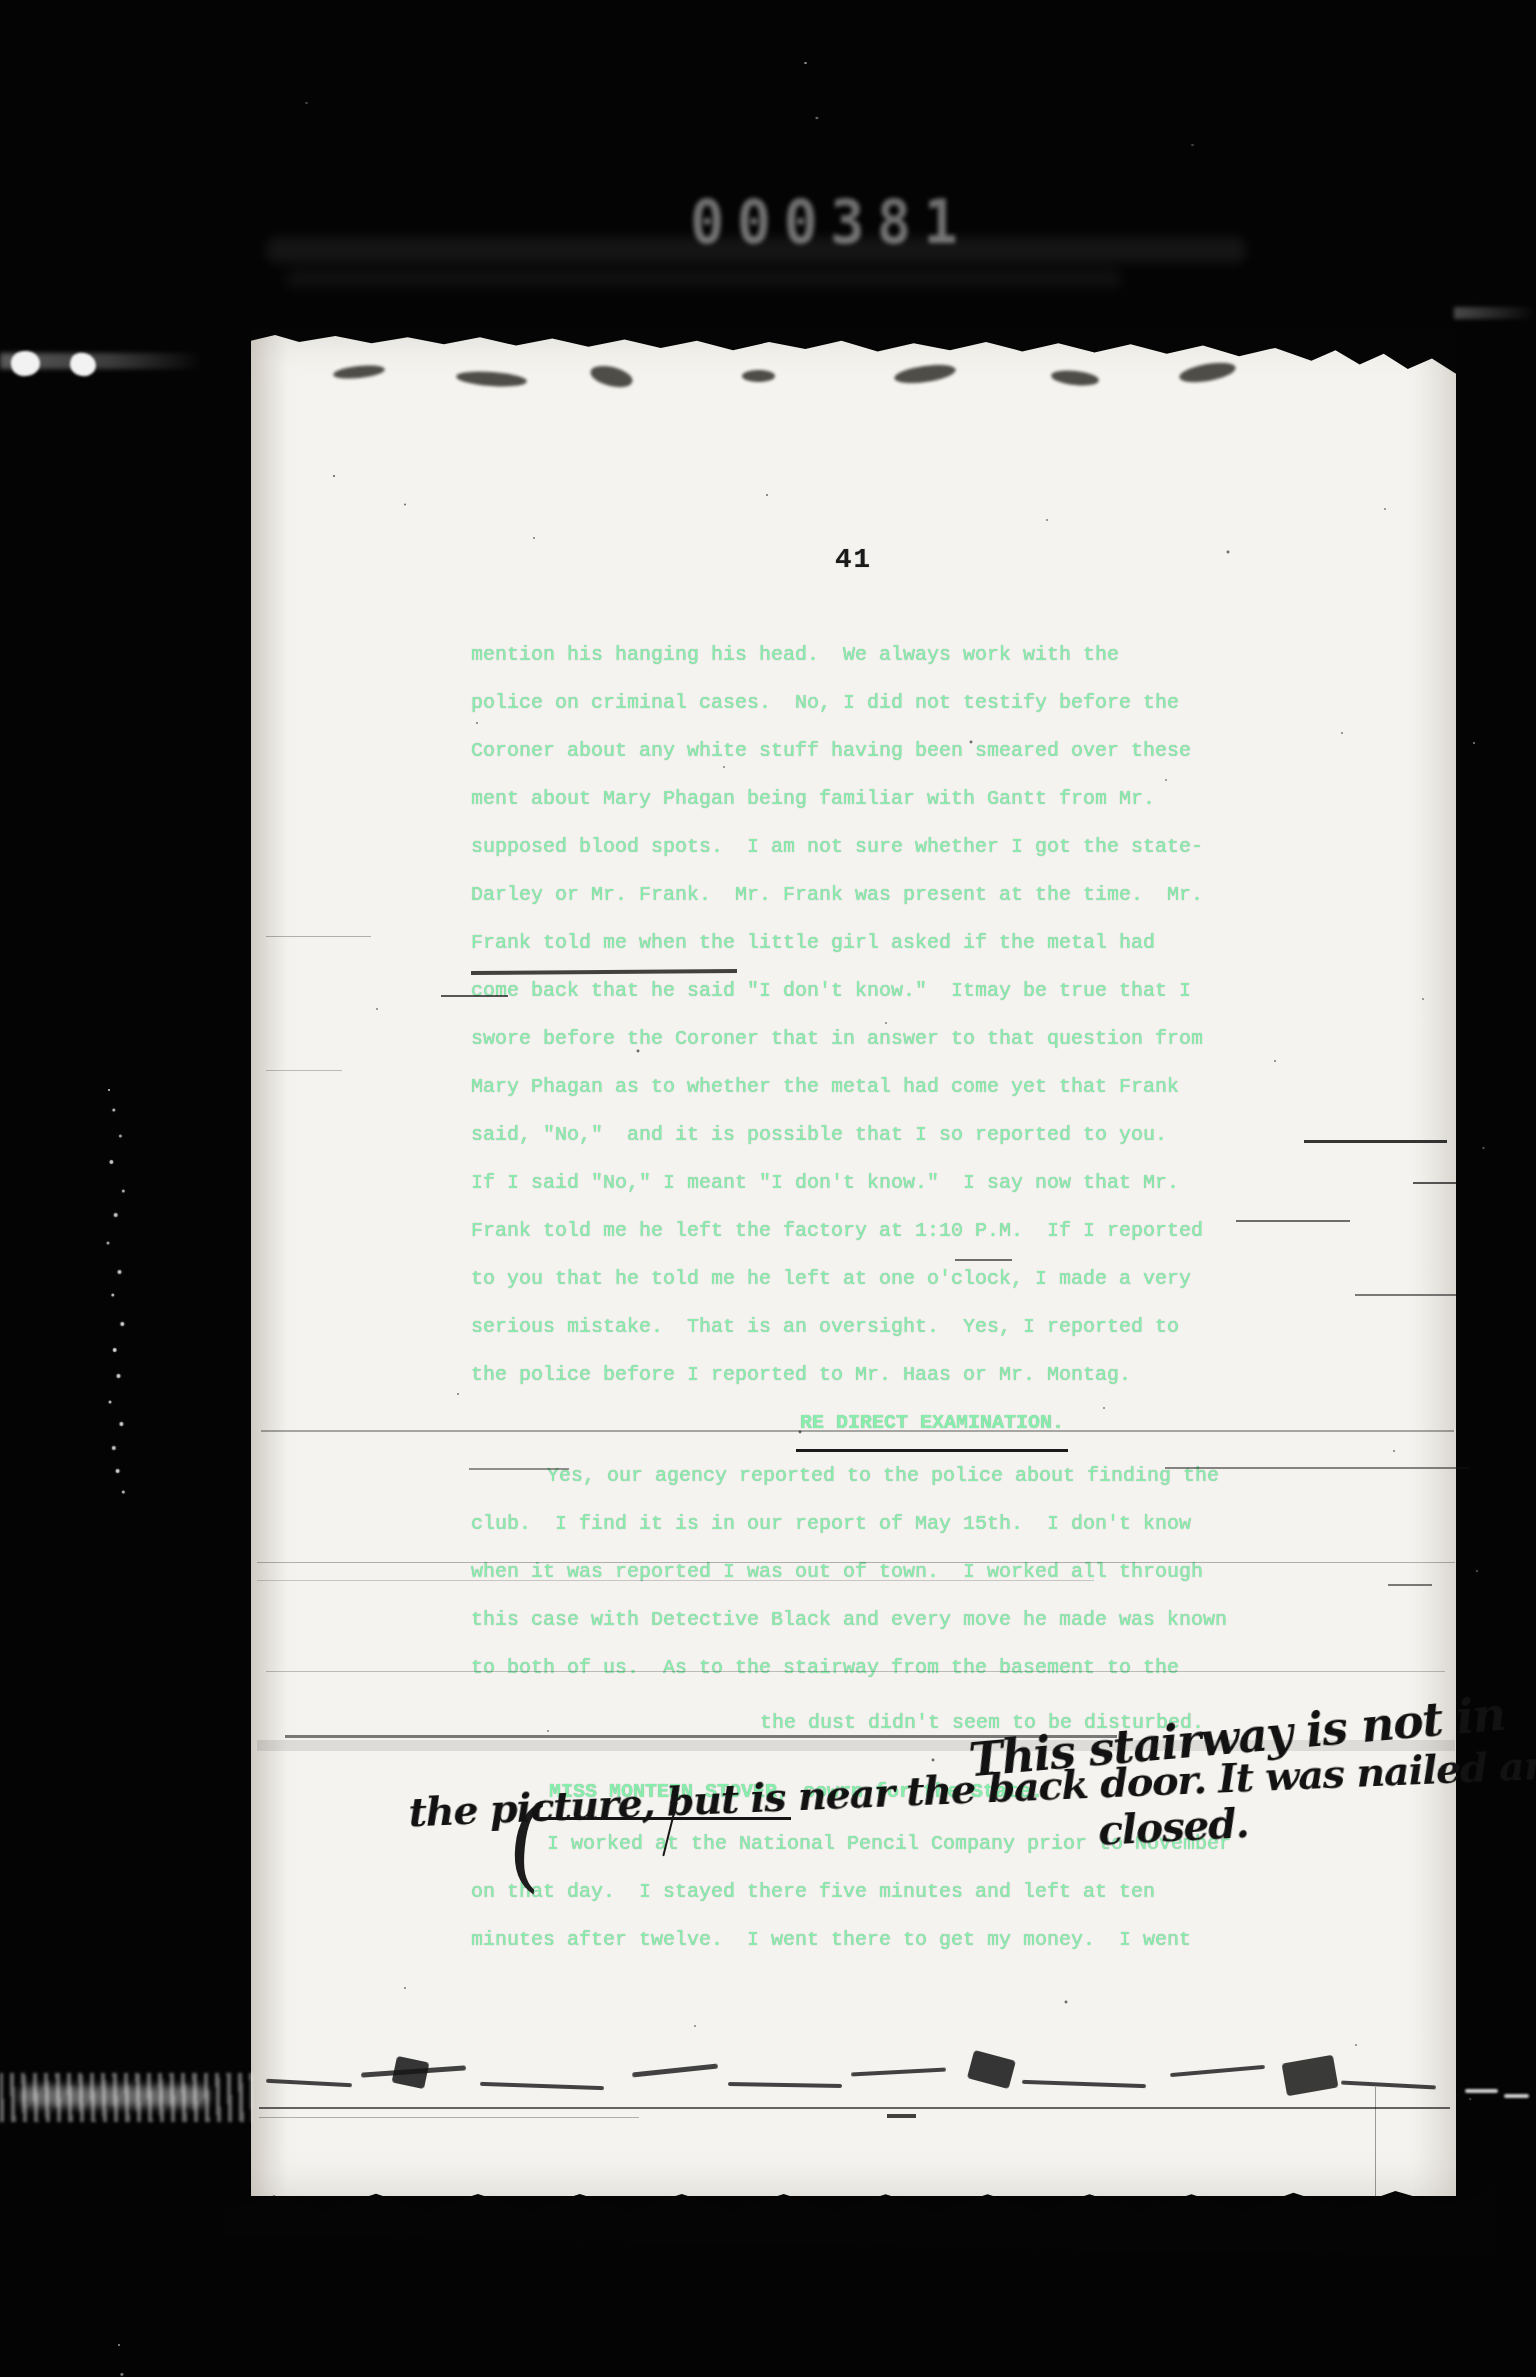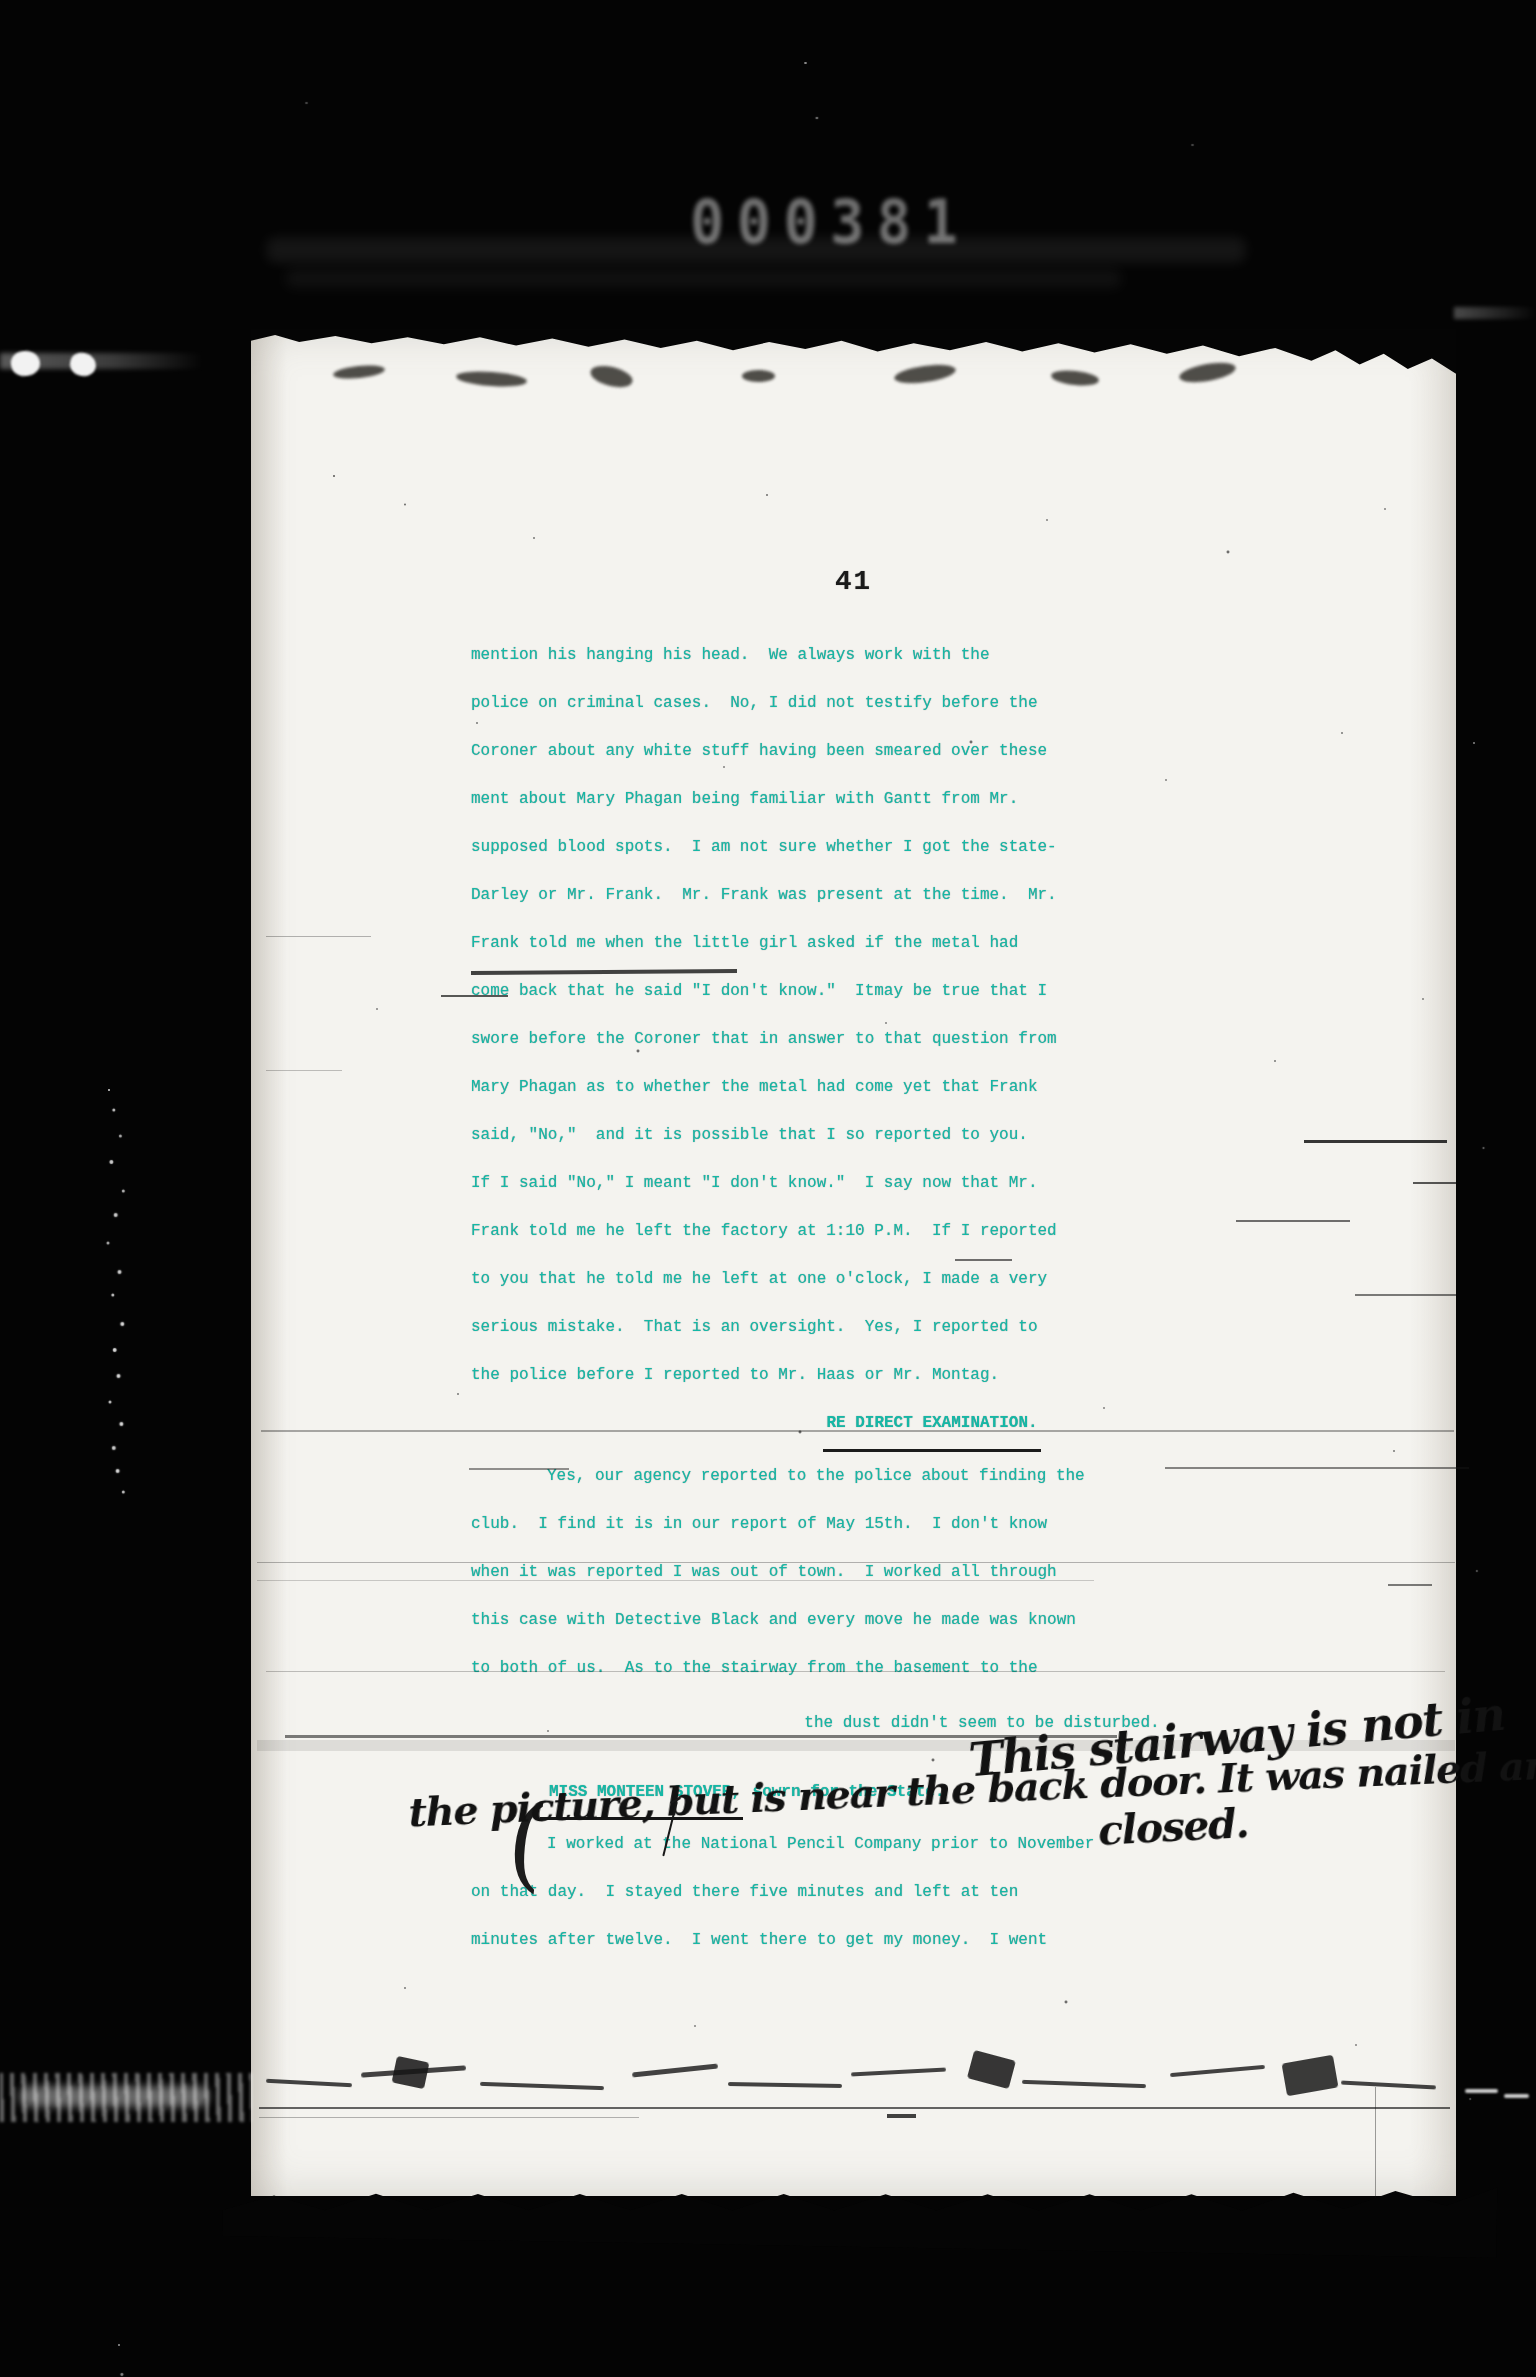--- a/index.html
+++ b/index.html
@@ -52,25 +52,25 @@
         85% 32%,82% 46%,79% 28%,76% 42%,73% 26%,70% 40%,67% 24%,64% 38%,61% 22%,58% 36%,55% 24%,
         52% 38%,49% 20%,46% 34%,43% 22%,40% 36%,37% 20%,34% 32%,31% 18%,28% 30%,25% 16%,22% 28%,
         19% 14%,16% 26%,13% 14%,10% 24%,7% 12%,4% 22%,2% 10%,0% 20%);}
   .torn-bottom{position:absolute;left:223px;top:2161px;width:1274px;height:86px;background:#050505;
         transform:rotate(1deg);
         clip-path:polygon(0 100%,100% 100%,100% 18%,96% 40%,92% 24%,88% 46%,84% 28%,80% 50%,
         76% 32%,72% 52%,68% 34%,64% 54%,60% 36%,56% 56%,52% 38%,48% 58%,44% 40%,40% 60%,36% 42%,
         32% 62%,28% 44%,24% 64%,20% 46%,16% 66%,12% 48%,8% 68%,4% 52%,0 70%);}
   .smudge{position:absolute;background:#26241f;border-radius:50%;filter:blur(1.4px);opacity:.8;}
   
-  .page-number{position:absolute;left:251px;top:566px;width:1205px;text-align:center;
+  .page-number{position:absolute;left:251px;top:544px;width:1205px;text-align:center;
         font-size:27.6px;font-weight:700;color:#1a1a1a;letter-spacing:1.9px;
         text-shadow:0 0 1px rgba(20,20,20,.5);}
-  .typed{position:absolute;left:471px;top:631px;width:1022px;font-size:16px;line-height:48px;
-        color:#14b8a6;text-shadow:0 0 1px rgba(25,25,25,.45);}
+  .typed{position:absolute;left:471px;top:631px;width:1022px;font-size:20px;line-height:48px;
+        color:#86efac;text-shadow:0 0 1px rgba(25,25,25,.45);}
   .tl{white-space:pre;}
   .indent{padding-left:76px;}
   .mt16{margin-top:7.6px;text-align:center;}
   .h-redirect{text-align:center;padding-right:100px;font-weight:700;}
   .h-redirect .u{display:inline-block;border-bottom:3.3px solid #1b1b1b;padding:0 3.8px 1.9px 3.8px;}
   .h-witness{padding-left:78px;font-weight:700;margin-top:21px;}
   .h-witness .u2{display:inline-block;border-bottom:3.8px solid #161616;padding:0 1.9px 1px 9.5px;margin-left:-9.5px;}
   .h-witness .rest{font-weight:700;}
   .brace{position:absolute;left:508px;top:1794px;font-family:"DejaVu Serif",serif;font-size:97px;
         color:#1c1c1c;transform:rotate(6deg) scaleY(1.05);line-height:1;}

